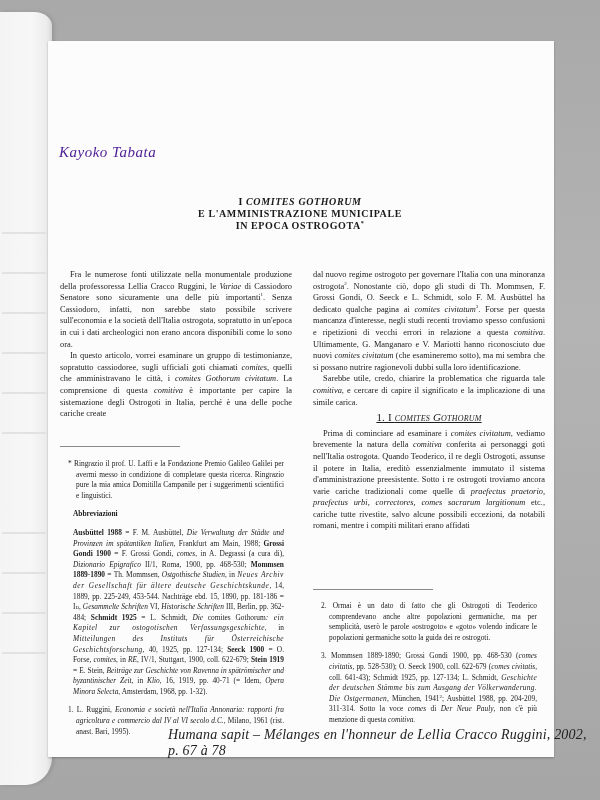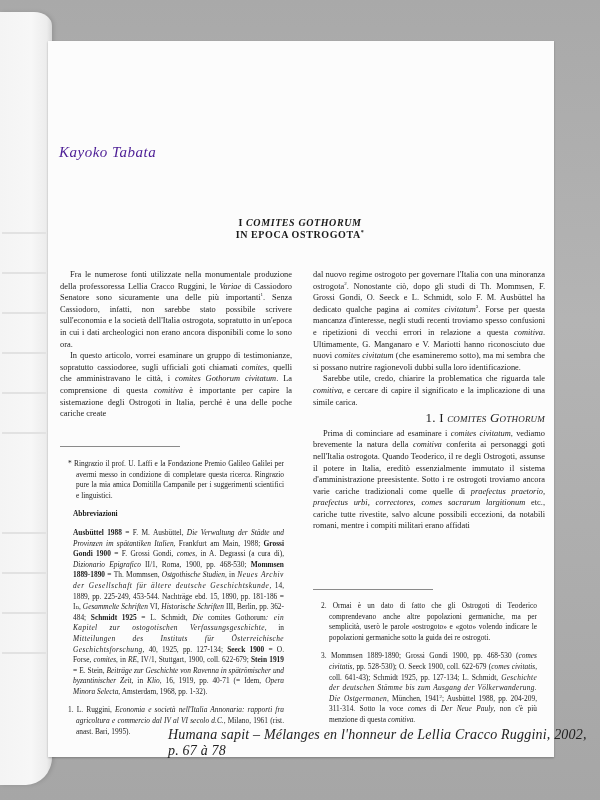--- a/index.html
+++ b/index.html
@@ -26,42 +26,41 @@
   }
   .author {
     position:absolute; left:59px; top:144px;
     font-size:15px; font-style:italic; font-weight:normal; letter-spacing:0.5px;
     color:#4c1d95;
   }
   .title {
     position:absolute; left:150px; width:300px; top:196px;
     text-align:center; font-size:10px; font-weight:bold; line-height:12px; letter-spacing:0.6px;
     color:#1a1a1a;
-    margin-top:21px;
   }
   .title sup { font-size:6px; }
   .col {
     position:absolute; font-size:8.4px; line-height:11.6px; text-align:justify;
   }
   .col p { margin:0; }
   .col .indent { text-indent:10px; }
   .col-left { left:60px; width:232px; top:269px; }
   .col-right { left:313px; width:232px; top:269px; }
   .fn {
     position:absolute; font-size:7.4px; line-height:10.6px; text-align:justify;
   }
   .fn p { margin:8px; }
   .fn-left { left:60px; width:232px; top:451px; }
   .fn-right { left:313px; width:232px; top:593px; }
   .rule { position:absolute; height:1px; background:#8a8a8a; width:120px; }
   .rule-left { left:60px; top:446px; }
   .rule-right { left:313px; top:589px; }
   .hanging { padding-left:8px; text-indent:-8px; }
   .section-head {
-    text-align:right; font-size:13px; margin:4px 0 4px 0; letter-spacing:0.2px;
+    text-align:center; font-size:11px; margin:4px 0 4px 0; letter-spacing:0.2px;text-decoration:underline;
   }
   .sc { font-variant:small-caps; font-style:italic; }
   i { font-style:italic; }
   b { font-weight:bold; }
   sup { font-size:5px; line-height:0; }
   .footer {
     position:absolute; left:168px; top:727px; font-size:14px; font-style:italic; letter-spacing:0.2px; color:#222;
   }
 </style>
 </head>
@@ -79,20 +78,21 @@
   <div class="ghost" style="top:600px"></div>
   <div class="ghost" style="top:640px"></div>
 </div>
 
 <div class="page"></div>
 
 <div class="author">Kayoko Tabata</div>
 
 <div class="title">
   <div><span>I </span><i>COMITES GOTHORUM</i></div>
+  <div>E L'AMMINISTRAZIONE MUNICIPALE</div>
   <div><span>IN EPOCA OSTROGOTA</span><sup>*</sup></div>
 </div>
 
 <div class="col col-left">
   <p class="indent"><span>Fra le numerose fonti utilizzate nella monumentale produzione della professoressa Lellia Cracco Ruggini, le </span><i>Variae</i><span> di Cassiodoro Senatore sono sicuramente una delle più importanti</span><sup>1</sup><span>. Senza Cassiodoro, infatti, non sarebbe stato possibile scrivere sull'economia e la società dell'Italia ostrogota, sopratutto in un'epoca in cui i dati archeologici non erano ancora disponibili come lo sono ora.</span></p>
   <p class="indent"><span>In questo articolo, vorrei esaminare un gruppo di testimonianze, sopratutto cassiodoree, sugli ufficiali goti chiamati </span><i>comites</i><span>, quelli che amministravano le città, i </span><i>comites Gothorum civitatum</i><span>. La comprensione di questa </span><i>comitiva</i><span> è importante per capire la sistemazione degli Ostrogoti in Italia, perché è una delle poche cariche create</span></p>
 </div>
 
 <div class="rule rule-left"></div>
 

